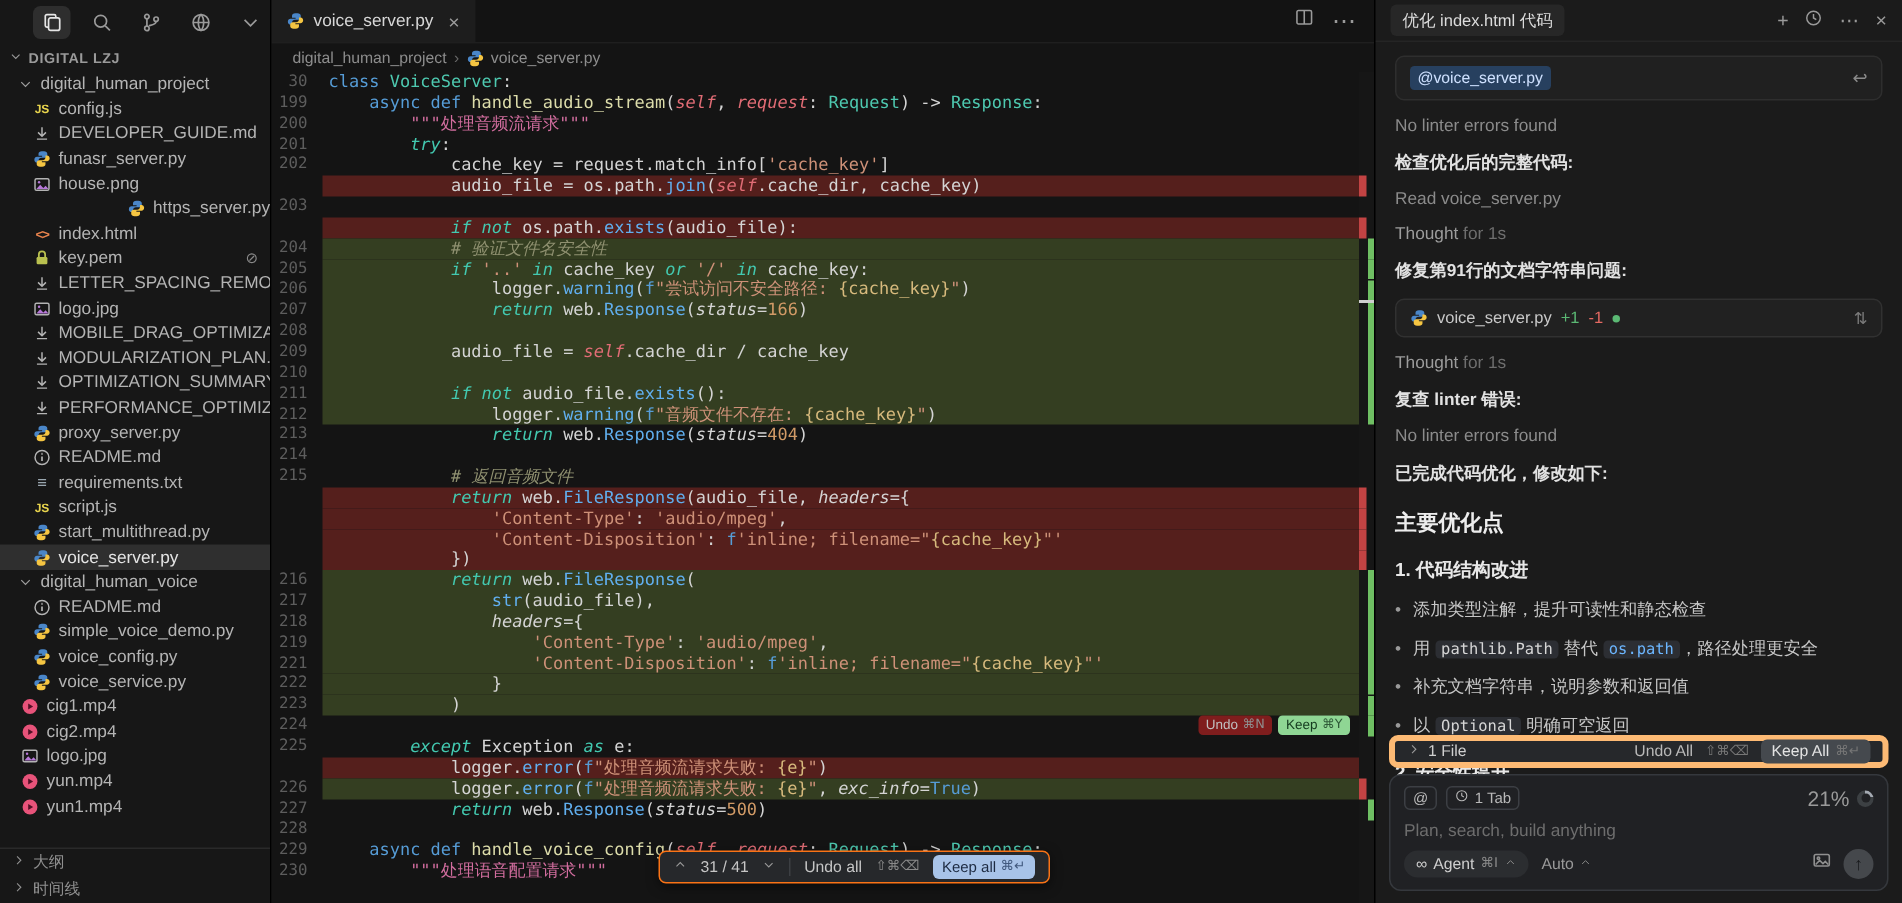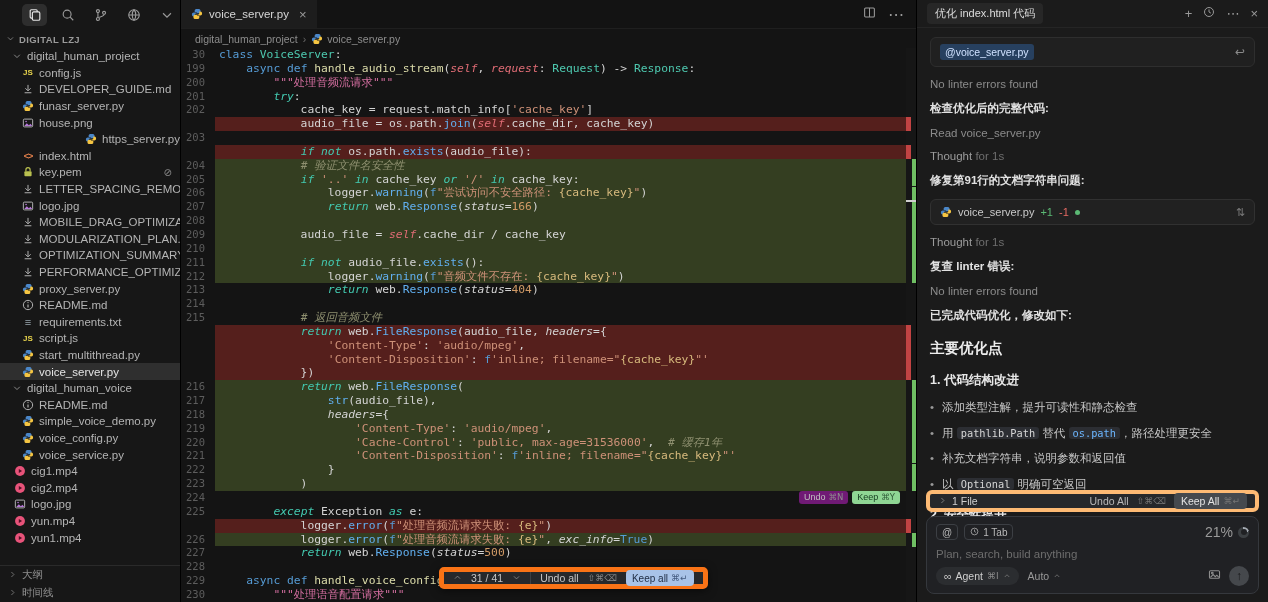--- a/index.html
+++ b/index.html
@@ -52,26 +52,26 @@
   .tok-str{color:var(--tok_str,#ce9178);} .tok-num{color:var(--tok_num,#d19a66);}
   .tok-com{color:var(--tok_com,#8f9070);font-style:italic;} .tok-doc{color:var(--tok_doc,#d16d9e);}
   .tok-self{color:var(--tok_self,#e06c75);font-style:italic;} .tok-type{color:var(--tok_type,#4ec9b0);}
   .tok-arg{color:#d4d4d4;font-style:italic;} .tok-interp{color:#d7ba7d;} .tok-pl{color:#d4d4d4;}
   .ruler { position:absolute; top:0; right:0; width:10px; bottom:0; background:#161616; }
   .rmark { position:absolute; }
   .rview { position:absolute; right:0; width:10px; height:1.5px; background:#cfcfcf; }
   .inline-keep { position:absolute; right:16px; top:0; display:flex; gap:4px; font-size:9px;
     font-family:"Liberation Sans",sans-serif; }
   .ik-btn { height:13px; display:flex; align-items:center; gap:3px; padding:0 5px; border-radius:3px;
-    background:#701a75; color:#c0c0c0; cursor:pointer; }
+    background:#7f1d1d; color:#c0c0c0; cursor:pointer; }
   .ik-btn .kbd { color:#8f8f8f; font-size:8.5px; }
   .ik-btn.keep { background:var(--keep_green_bg,#8fd694); color:var(--keep_green_text,#143a1e); }
   .ik-btn.keep .kbd { color:#2f5a38; }
   .navwidget { position:absolute; left:258px; bottom:13px; height:22px; display:flex; align-items:center; gap:9px;
-    background:#26282b; border:5px solid #f97316; border-radius:5px; padding:0 9px; font-size:10.5px; color:#c6c6c6;
+    background:#26282b; border:1px solid #f97316; border-radius:5px; padding:0 9px; font-size:10.5px; color:#c6c6c6;
     box-shadow:0 2px 8px rgba(0,0,0,.5); }
   .navwidget svg { width:9px; height:9px; color:#9a9a9a; cursor:pointer; }
   .nw-div { width:1px; height:12px; background:#3c3f43; }
   .nw-dim { color:#8a8a8a; font-size:9px; }
   .nw-keep { background:var(--keepall_blue_bg,#a8c3e8); color:var(--keepall_blue_text,#1d2b42); border-radius:4px;
     height:16px; display:flex; align-items:center; padding:0 6px; gap:3px; font-size:10px; cursor:pointer; }
   .nw-keep .kbd { color:#41597e; font-size:9px; }
 
   
   .chat { width:352px; min-width:352px; background:var(--panel_bg,#1b1b1b); border-left:1px solid #000;
@@ -577,24 +577,20 @@
         </div>
         <div class="line add">
           <span class="gut">218</span>
           <span class="ct"><span class="tok-pl">                </span><span class="tok-arg">headers</span><span class="tok-pl">={</span></span>
         </div>
         <div class="line add">
           <span class="gut">219</span>
           <span class="ct"><span class="tok-pl">                    </span><span class="tok-str">'Content-Type'</span><span class="tok-pl">: </span><span class="tok-str">'audio/mpeg'</span><span class="tok-pl">,</span></span>
         </div>
         <div class="line add">
-          <span class="gut">220</span>
-          <span class="ct"><span class="tok-pl">                    </span><span class="tok-str">'Cache-Control'</span><span class="tok-pl">: </span><span class="tok-str">'public, max-age=31536000'</span><span class="tok-pl">,  </span><span class="tok-com"># 缓存1年</span></span>
-        </div>
-        <div class="line add">
           <span class="gut">221</span>
           <span class="ct"><span class="tok-pl">                    </span><span class="tok-str">'Content-Disposition'</span><span class="tok-pl">: </span><span class="tok-kw">f</span><span class="tok-str">'inline; filename="</span><span class="tok-interp">{cache_key}</span><span class="tok-str">"'</span></span>
         </div>
         <div class="line add">
           <span class="gut">222</span>
           <span class="ct"><span class="tok-pl">                }</span></span>
         </div>
         <div class="line add">
           <span class="gut">223</span>
           <span class="ct"><span class="tok-pl">            )</span></span>

